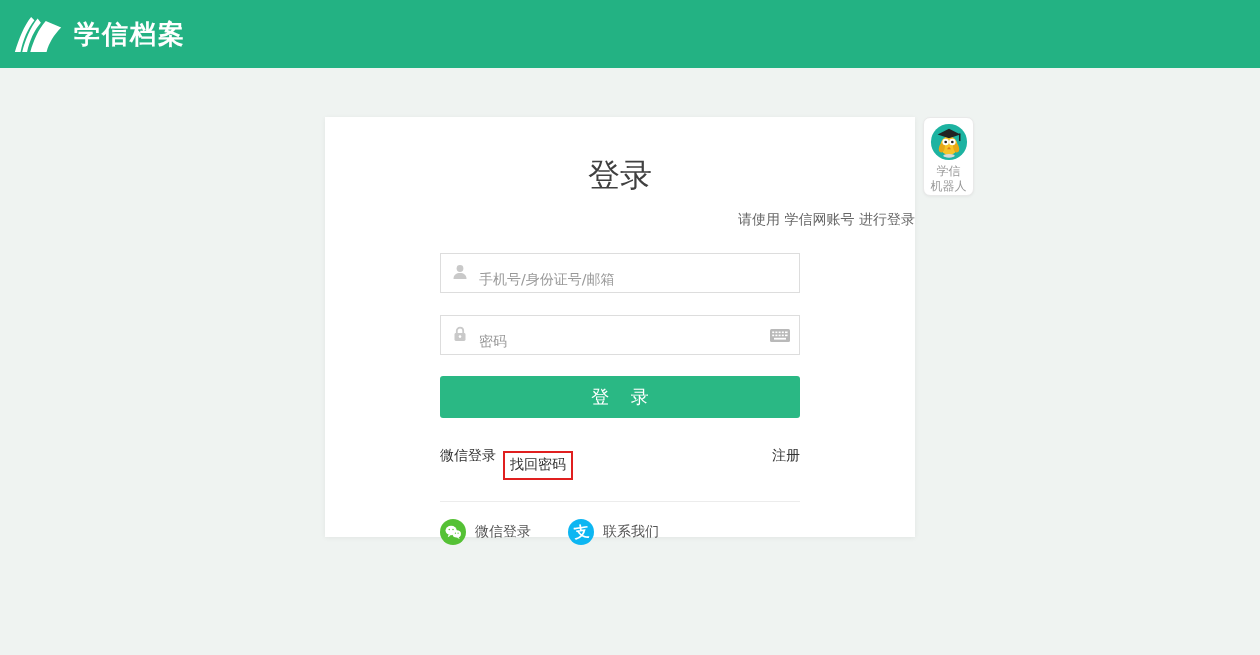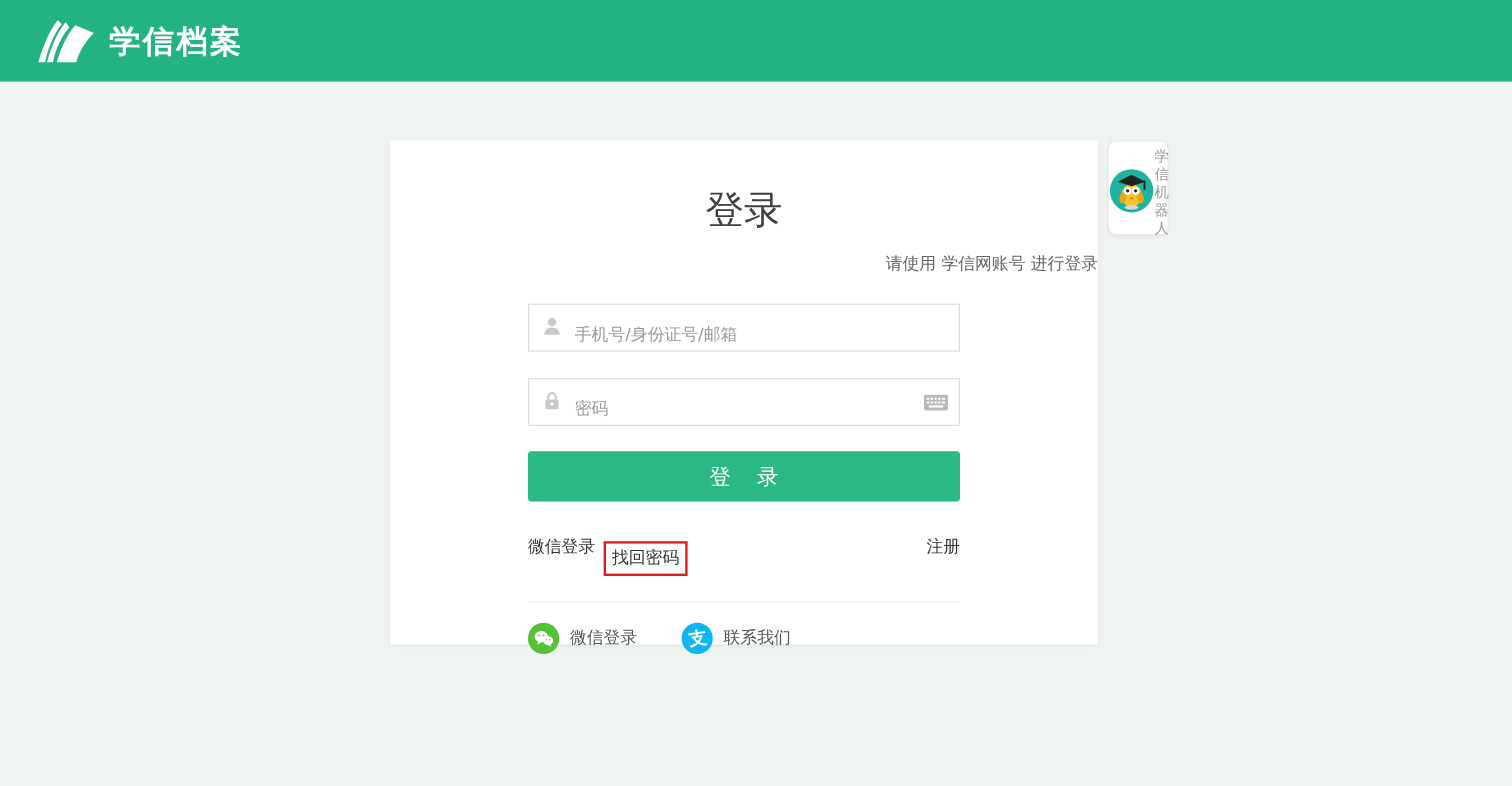--- a/index.html
+++ b/index.html
@@ -9,21 +9,21 @@
     background:#eff3f1;
     position:relative;
     overflow:hidden;
   }
 
   
   .header {
     position:absolute; top:0; left:0; width:1260px; height:68px;
     background:#23b283;
     display:flex; align-items:center; justify-content:space-between;
-    padding:0 38px 0 27px;
+    padding:0 38px 0 10px;
   }
   .brand { display:flex; align-items:center; gap:12px; cursor:pointer; }
   .brand-text { color:#fff; font-size:26px; font-weight:bold; letter-spacing:2px; }
   .nav { display:flex; align-items:center; }
   .nav-link { color:#fff; font-size:15px; padding:4px 2px; cursor:pointer; text-decoration:none; }
   .nav-sep { width:1px; height:14px; background:rgba(255,255,255,.85); margin:0 18px; }
 
   
   .card {
     position:absolute; left:325px; top:117px; width:590px; height:420px;
@@ -67,21 +67,21 @@
   .social-item + .social-item { margin-left:28px; }
   .social-label { font-size:14px; color:#555; }
   .circle-icon { width:26px; height:26px; border-radius:50%; display:flex; align-items:center; justify-content:center; }
   .alipay-glyph { color:#fff; font-size:15px; font-weight:bold; transform:rotate(-8deg); }
 
   
   .robot {
     position:absolute; left:923px; top:117px; width:51px; height:79px;
     background:#fff; border:1px solid #e9e9e9; border-radius:7px;
     box-shadow:0 1px 3px rgba(0,0,0,.05);
-    display:flex; flex-direction:row; align-items:center;
+    display:flex; flex-direction:column; align-items:center;
     padding-top:5px; cursor:pointer;
   }
   .robot-label { font-size:12px; color:#999; line-height:15px; text-align:center; margin-top:3px; }
 </style>
 </head>
 <body>
 
 <div class="header">
   <div class="brand">
     <span style="display:inline-flex;">

